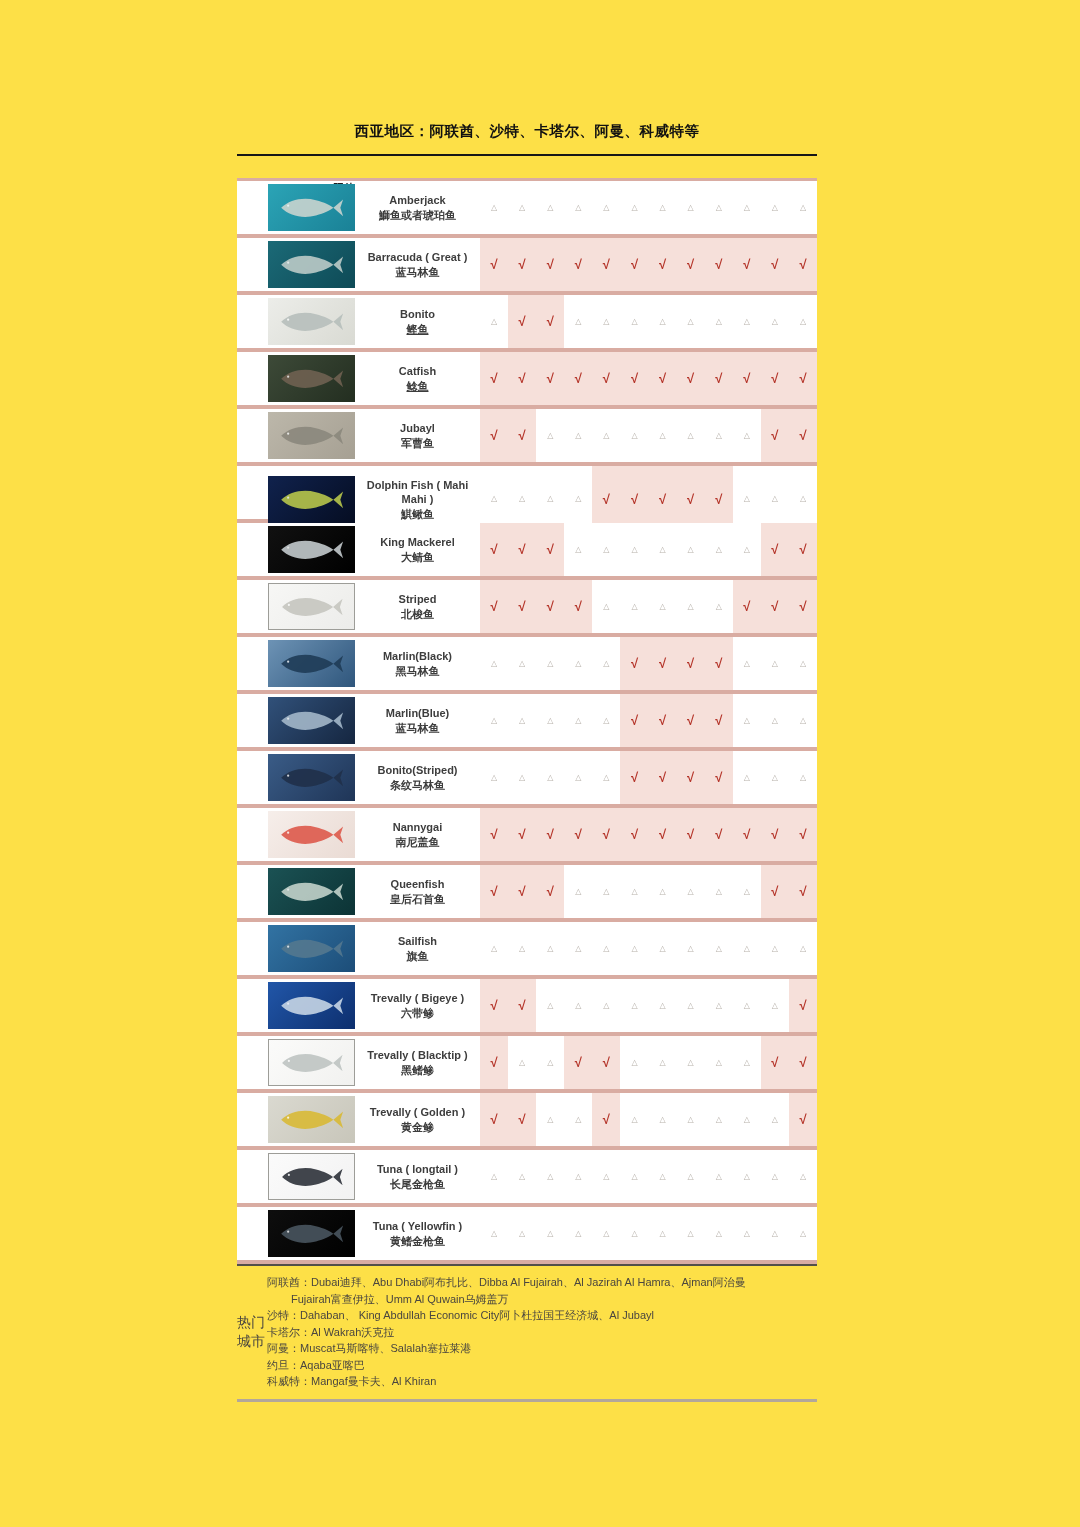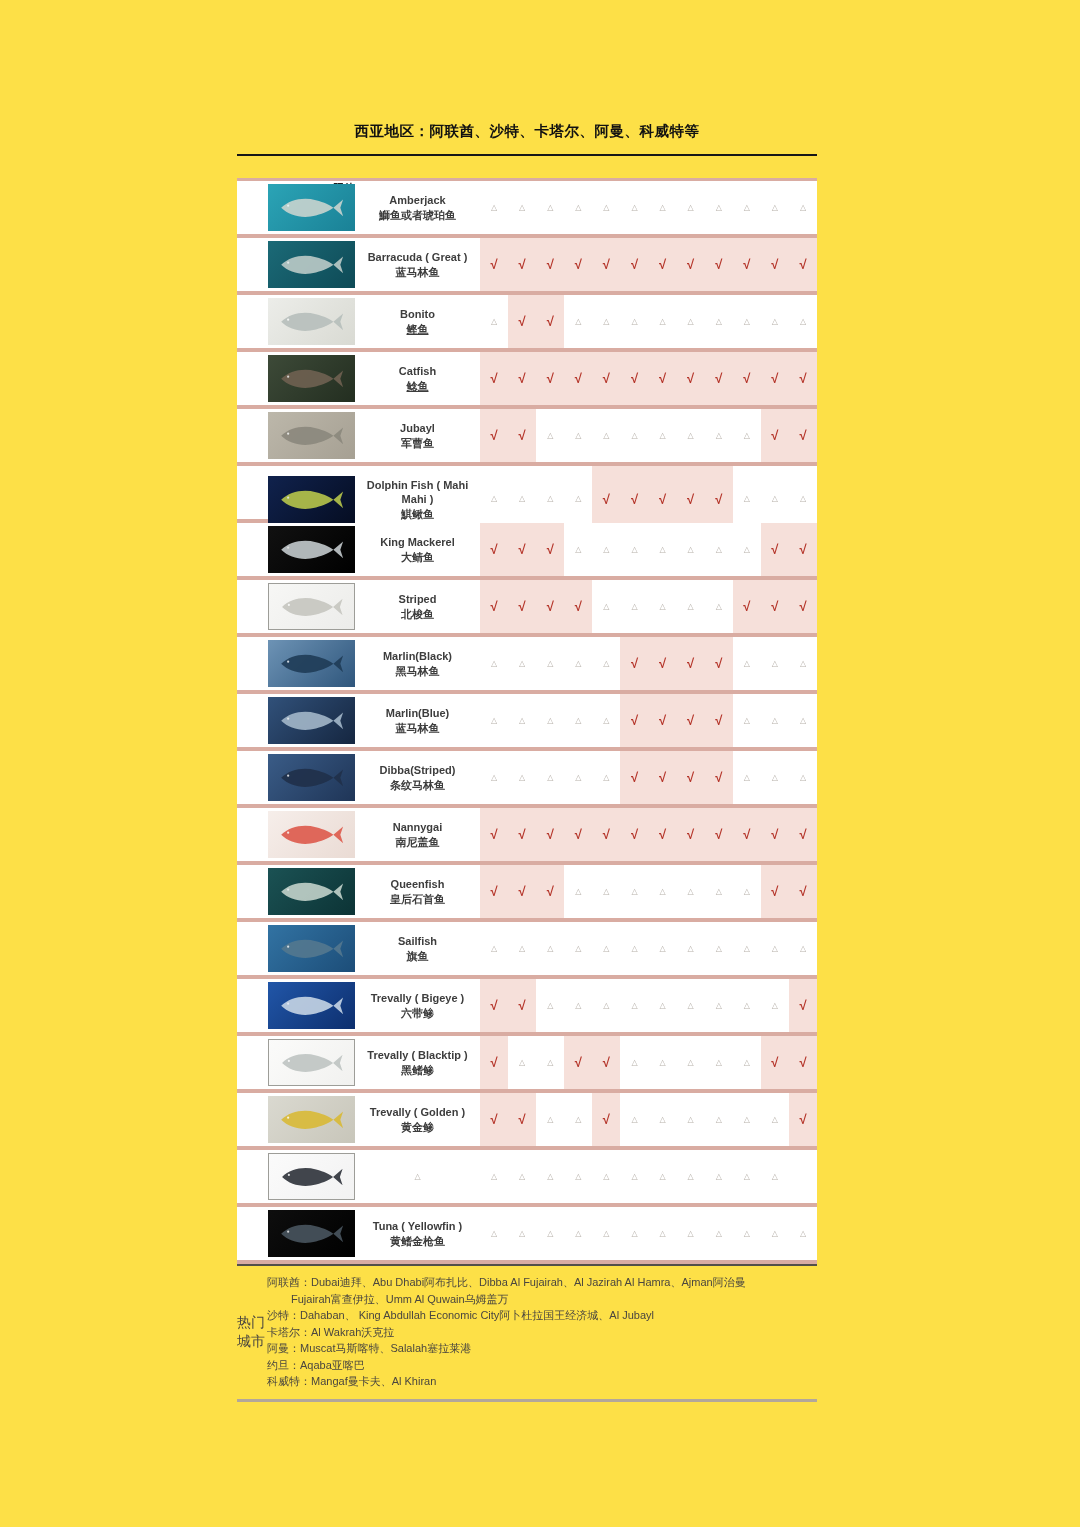--- a/index.html
+++ b/index.html
@@ -579,21 +579,21 @@
     <div></div>
     <div class="photo-cell">
       <div class="photo" style="background: linear-gradient(135deg, rgb(58, 92, 135), rgb(31, 53, 87));">
         <svg viewBox="0 0 100 48" xmlns="http://www.w3.org/2000/svg">
           <path d="M6 24 C18 12 38 8 56 13 C68 16 76 20 81 24 C76 28 68 32 56 35 C38 40 18 36 6 24 Z M81 24 L95 12 L91 24 L95 36 Z" fill="#20304a"></path>
           <circle cx="16" cy="21" r="1.6" fill="#ffffff" opacity="0.85"></circle>
         </svg>
       </div>
     </div>
     <div class="name-cell">
-      <span class="en">Dibba(Striped)</span>
+      <span class="en">Bonito(Striped)</span>
       <span class="zh">条纹马林鱼</span>
     </div>
   <div class="month-cell">
             <span class="sym-maybe">△</span>
           </div>
           <div class="month-cell">
             <span class="sym-maybe">△</span>
           </div>
           <div class="month-cell">
             <span class="sym-maybe">△</span>
@@ -934,20 +934,24 @@
         </div>
         <div class="row">
     <div></div>
     <div class="photo-cell">
       <div class="photo" style="background: linear-gradient(135deg, rgb(251, 251, 251), rgb(242, 242, 242)); border: 1px solid rgb(157, 157, 152);">
         <svg viewBox="0 0 100 48" xmlns="http://www.w3.org/2000/svg">
           <path d="M6 24 C18 12 38 8 56 13 C68 16 76 20 81 24 C76 28 68 32 56 35 C38 40 18 36 6 24 Z M81 24 L95 12 L91 24 L95 36 Z" fill="#2e323a"></path>
           <circle cx="16" cy="21" r="1.6" fill="#ffffff" opacity="0.85"></circle>
         </svg>
       </div>
+    </div>
+    <div class="name-cell">
+      <span class="en">Tuna ( longtail )</span>
+      <span class="zh">长尾金枪鱼</span>
     </div>
   <div class="month-cell">
             <span class="sym-maybe">△</span>
           </div>
           <div class="month-cell">
             <span class="sym-maybe">△</span>
           </div>
           <div class="month-cell">
             <span class="sym-maybe">△</span>
           </div>

